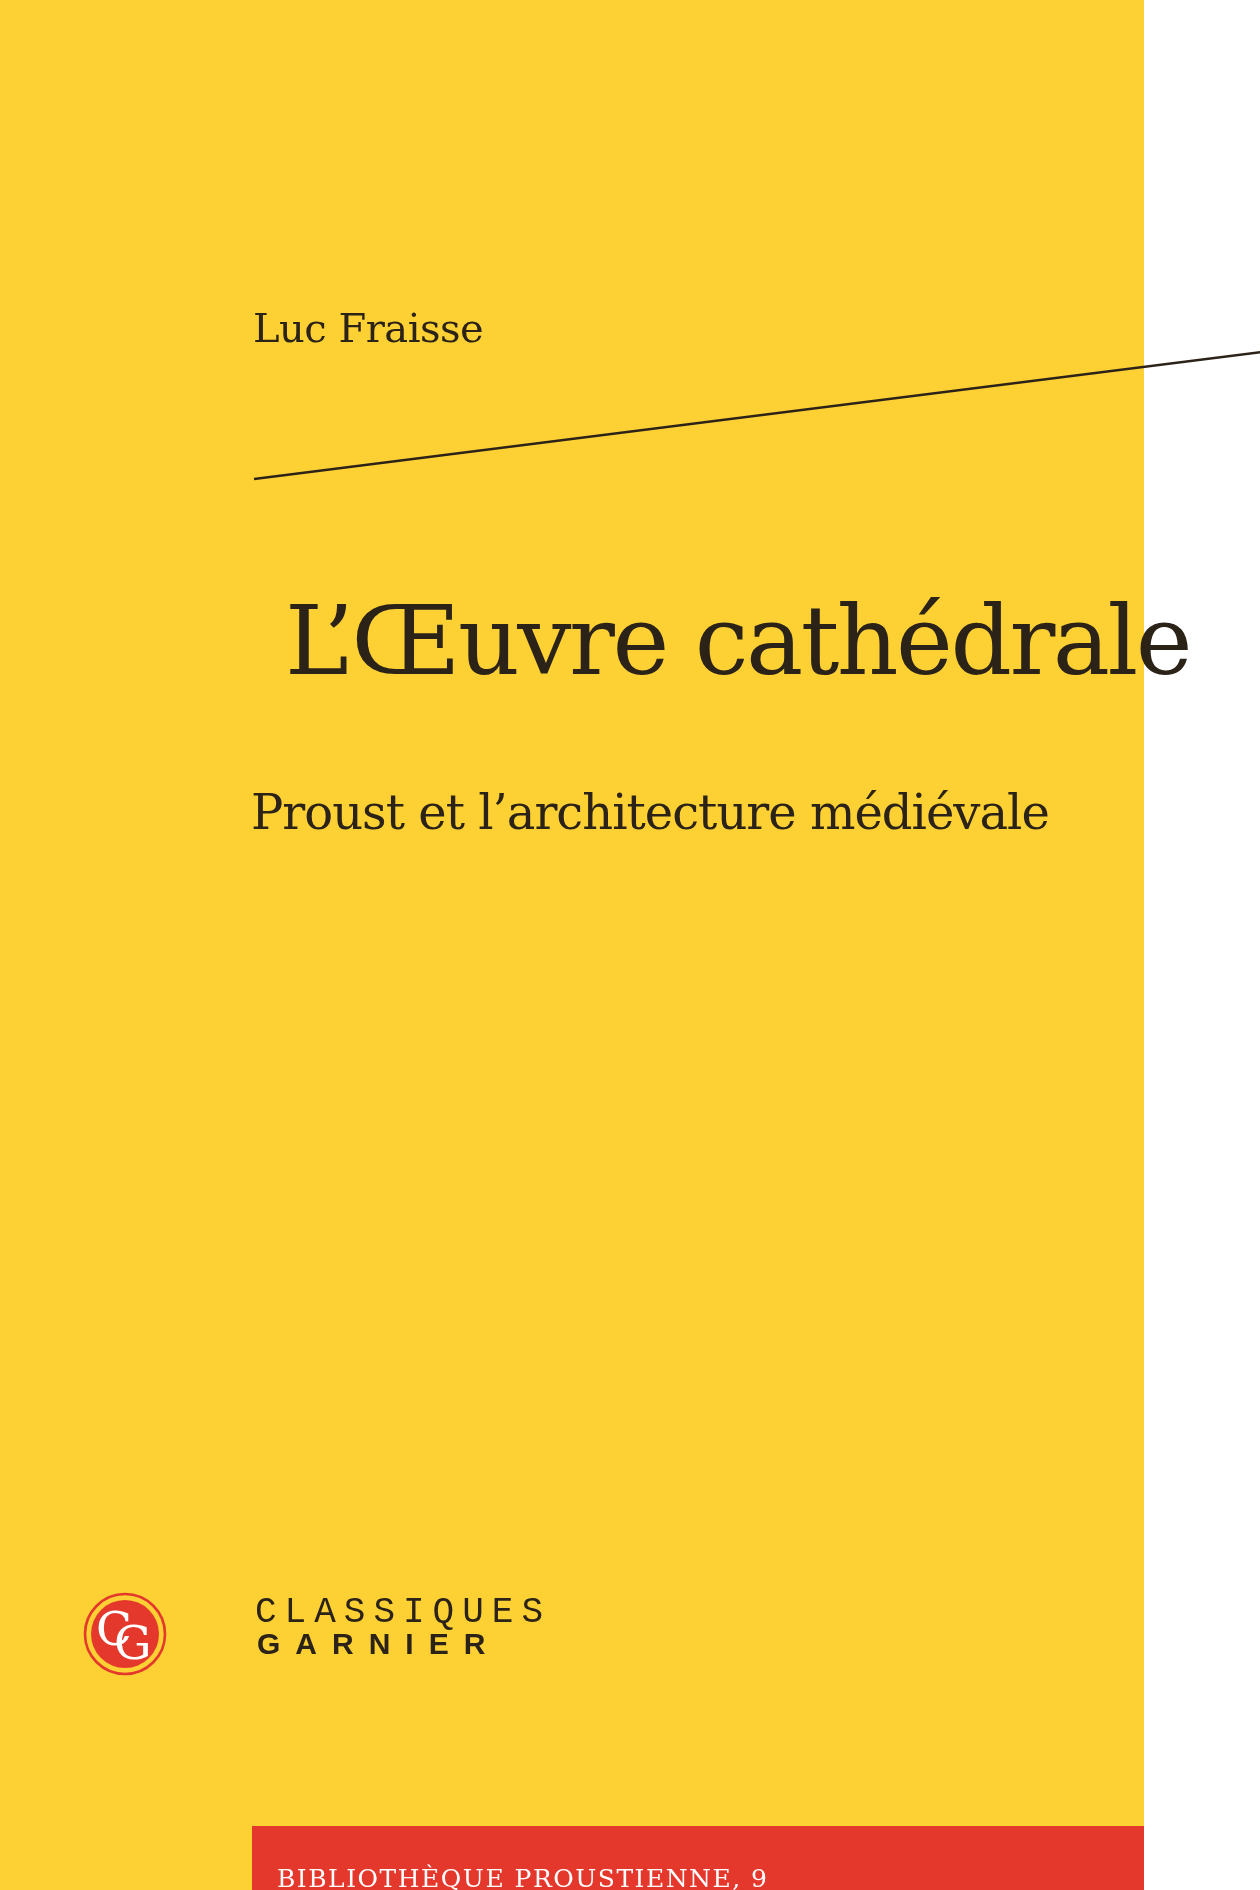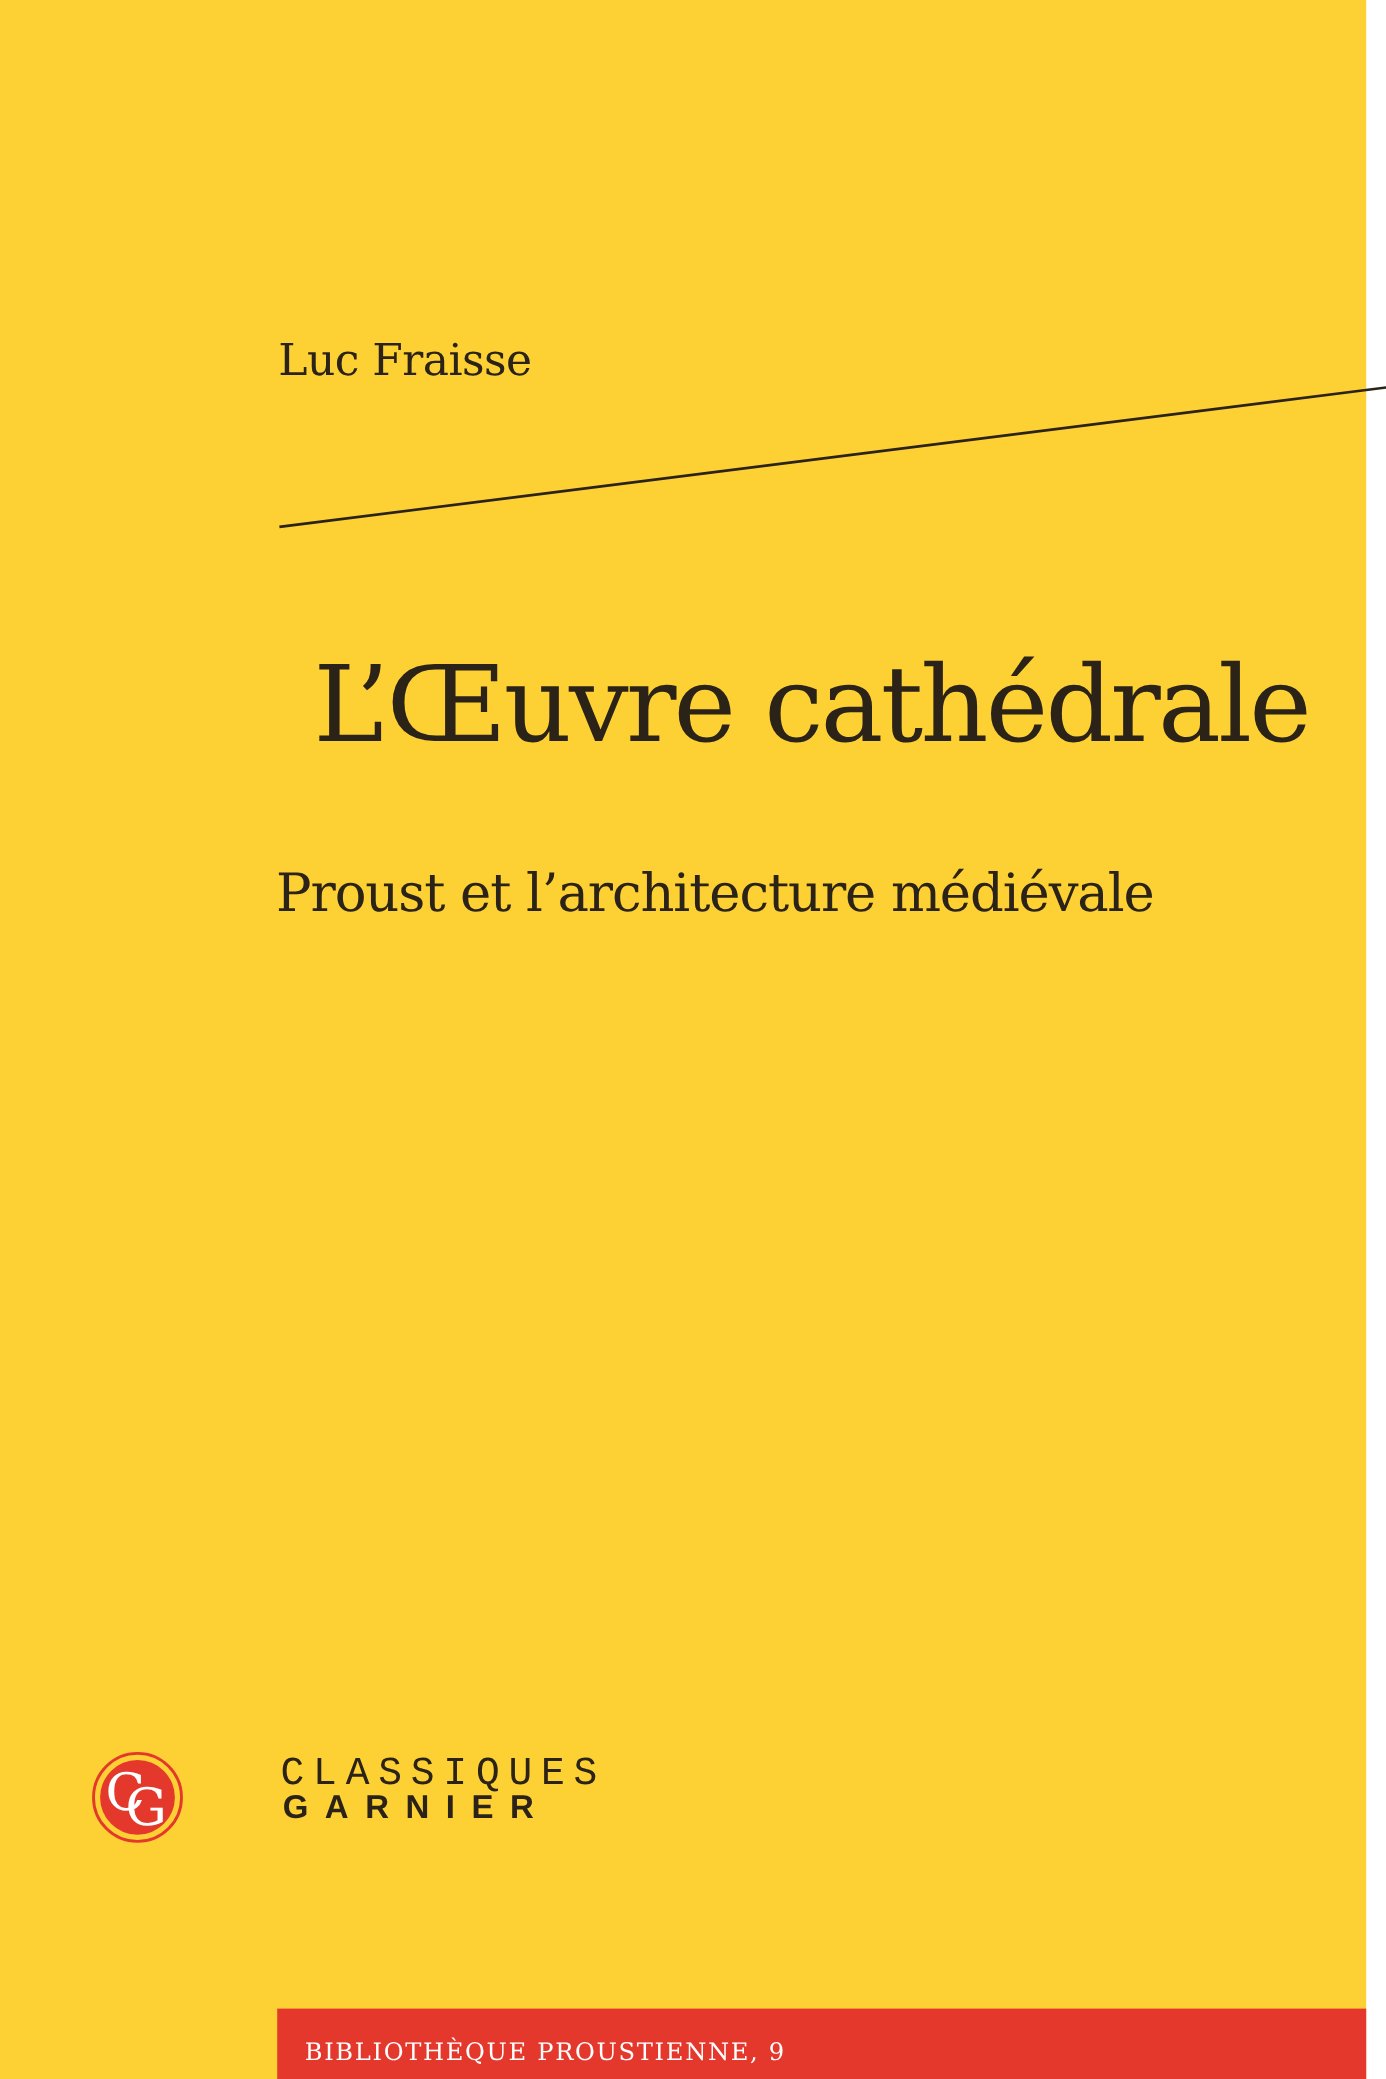--- a/index.html
+++ b/index.html
@@ -5,21 +5,21 @@
   :root{
     --bg:#fdd033;
     --ink:#2b2218;
     --red:#e5382d;
     --band-text:#ffffff;
   }
   *{margin:0;padding:0;box-sizing:border-box;}
   html,body{width:1260px;height:1890px;}
   body{font-family:"DejaVu Serif","Liberation Serif",serif;overflow:hidden;}
   .cover{
-    position:relative;width:1242px;height:1890px;
+    position:relative;width:1144px;height:1890px;
     background:var(--bg);
   }
   .author{
     position:absolute;left:253px;top:308px;
     font-size:40px;line-height:1;letter-spacing:-0.5px;
     color:var(--ink);white-space:nowrap;
   }
   .rule-svg{
     position:absolute;left:0;top:0;width:1260px;height:1890px;
     pointer-events:none;
@@ -47,23 +47,23 @@
     position:absolute;left:257px;top:1629px;
     font-family:"Liberation Sans","DejaVu Sans",sans-serif;
     font-weight:bold;font-size:30px;line-height:1;letter-spacing:15px;
     color:var(--ink);white-space:nowrap;
   }
   .band{
     position:absolute;left:252px;right:0;top:1826px;bottom:0;
     background:var(--red);
   }
   .band-label{
-    position:absolute;left:25px;top:30px;
+    position:absolute;left:25px;top:40px;
     font-family:"DejaVu Serif","Liberation Serif",serif;
-    font-size:22px;line-height:1;letter-spacing:1.5px;
+    font-size:25px;line-height:1;letter-spacing:1.5px;
     color:var(--band-text);white-space:nowrap;
   }
   .mono-letter{
     font-family:"DejaVu Serif","Liberation Serif",serif;
     fill:#fff;
   }
 </style>
 </head>
 <body>
 

